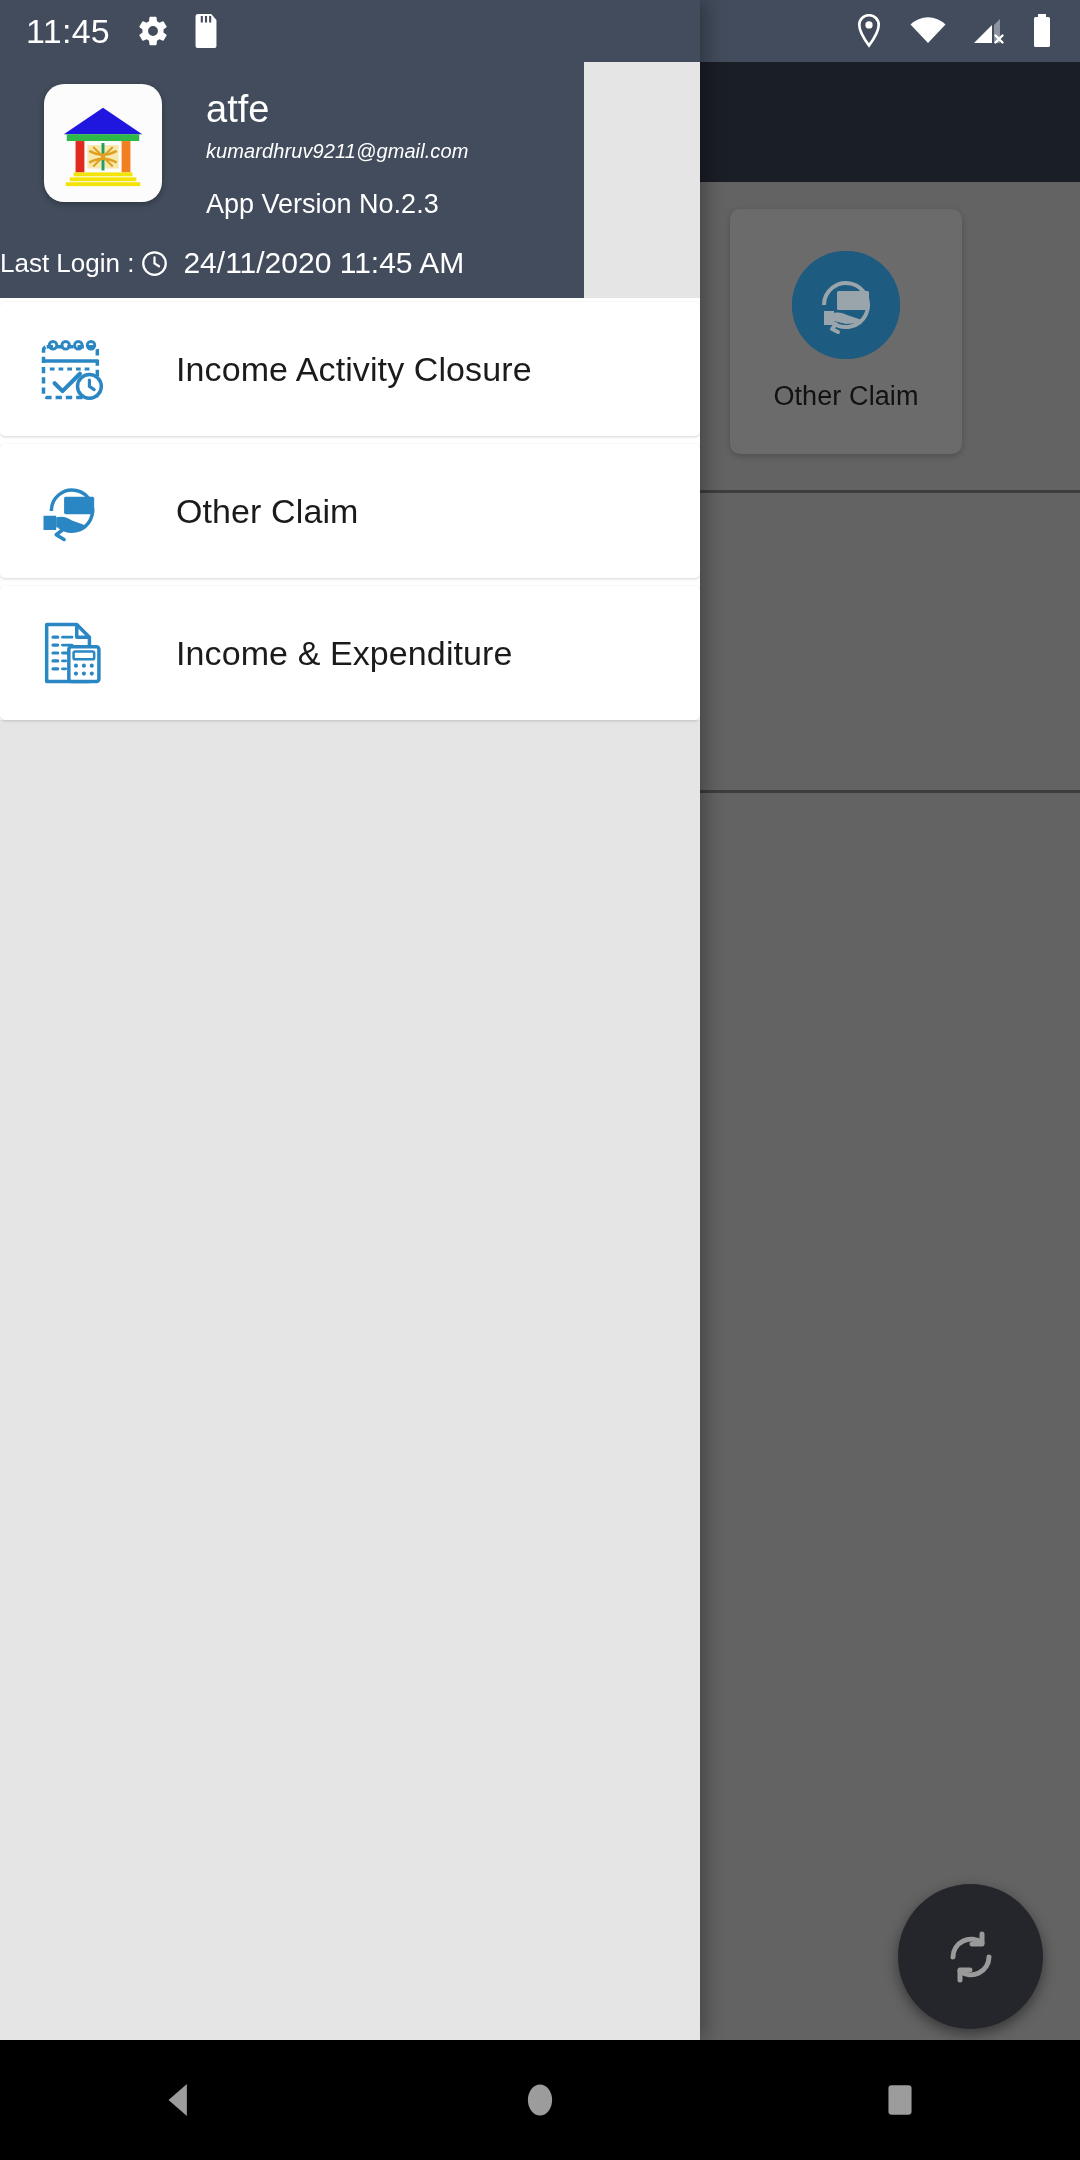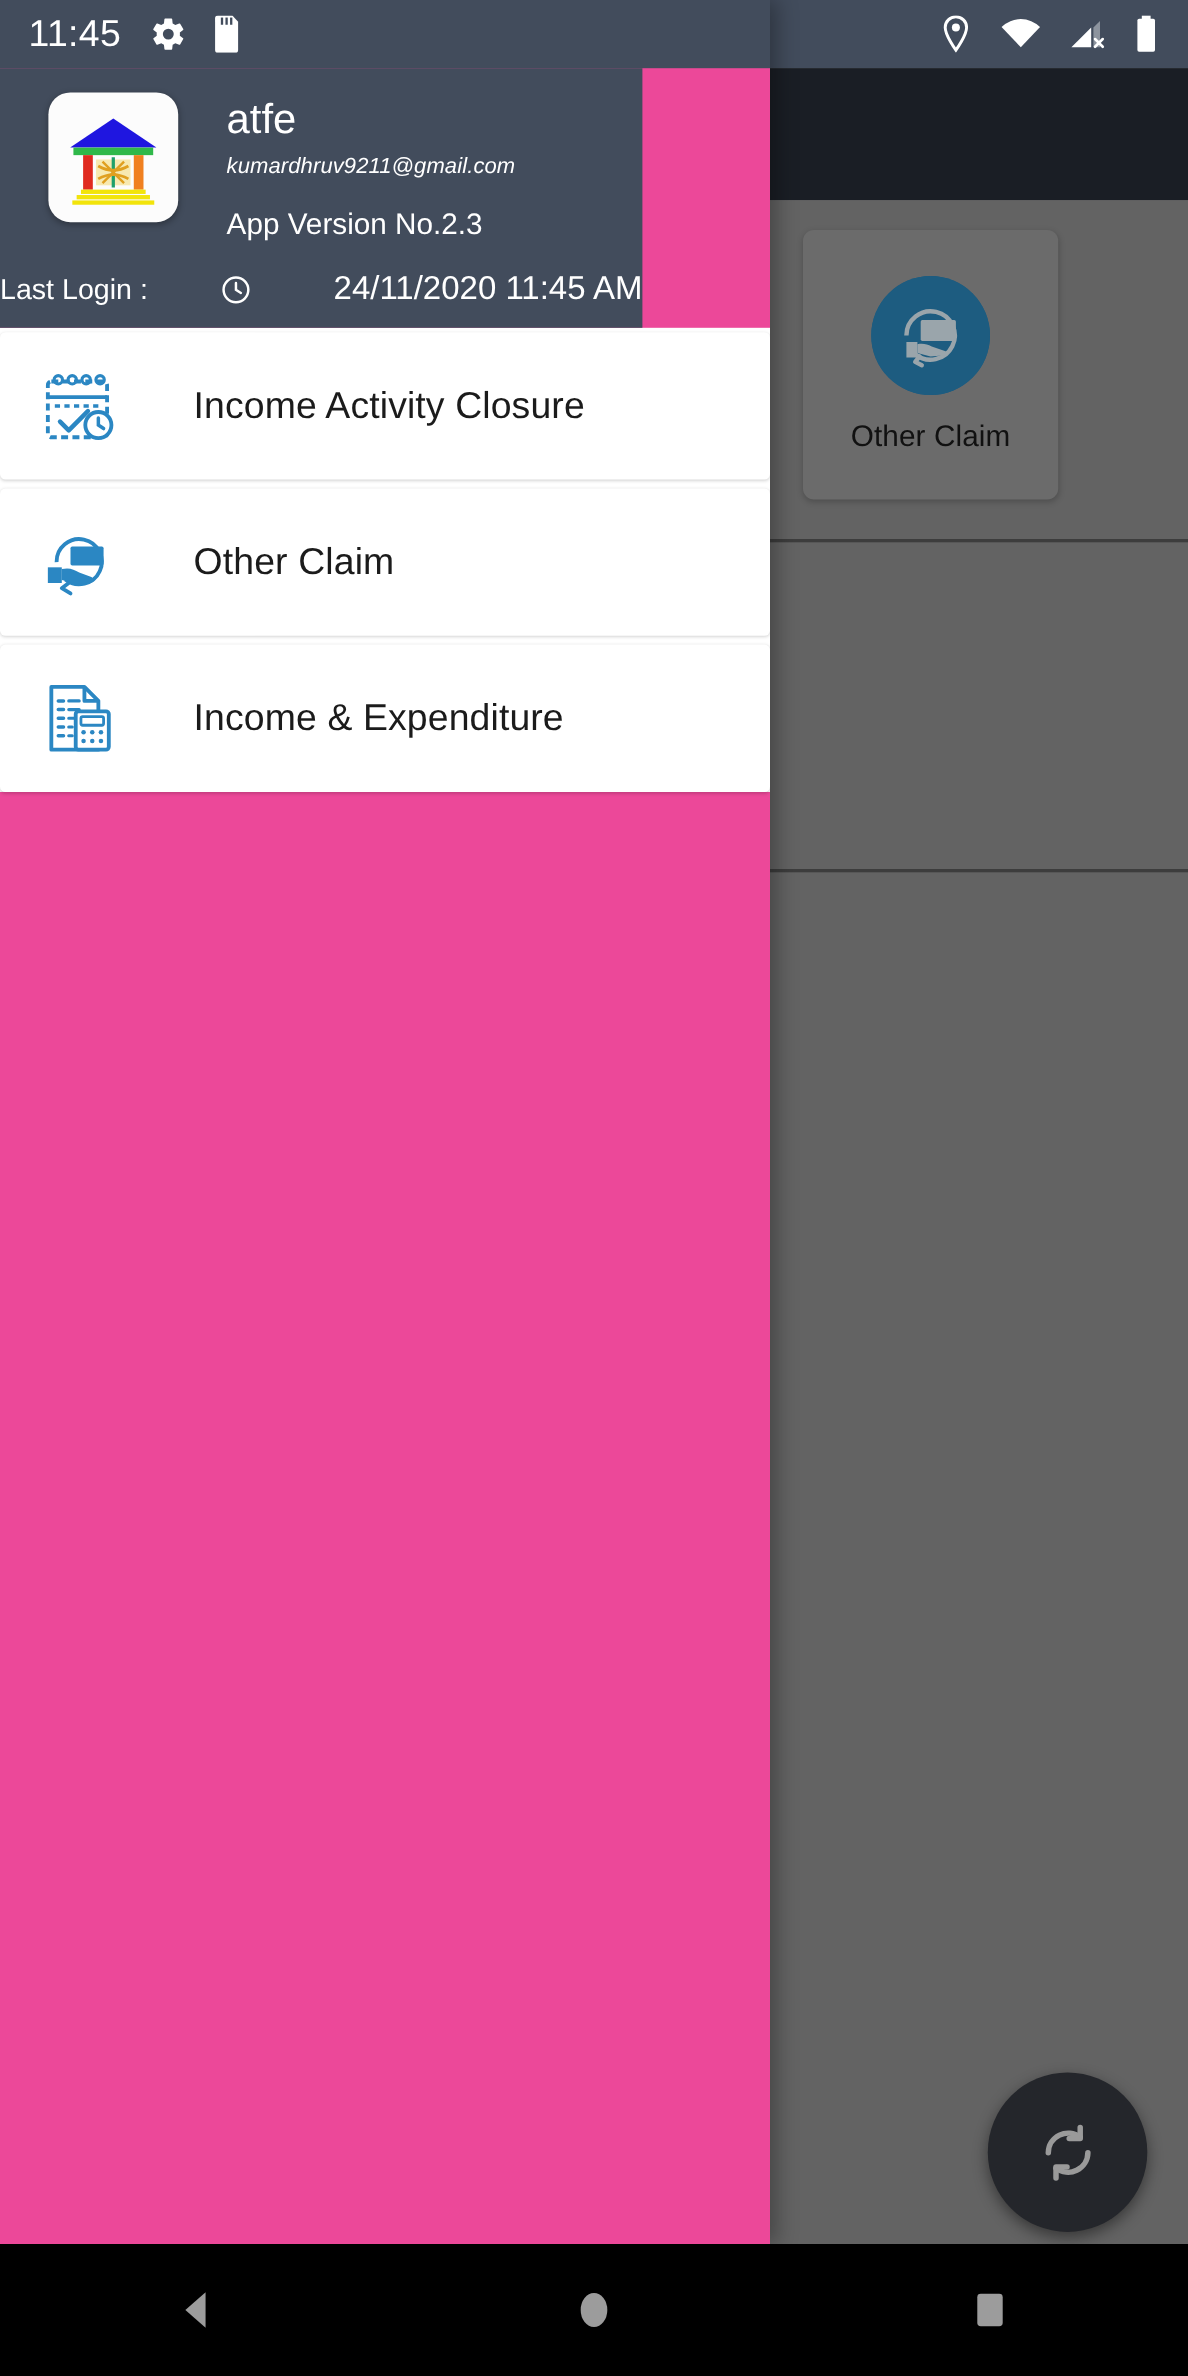--- a/index.html
+++ b/index.html
@@ -65,21 +65,21 @@
     border-radius:50%;
     background:#24262b;
     box-shadow:0 5px 14px rgba(0,0,0,.45);
     display:flex; align-items:center; justify-content:center;
   }
 
   
   #drawer {
     position:absolute; left:0; top:0;
     width:700px; height:2040px;
-    background:#ec4899;
+    background:#e5e5e5;
     box-shadow:6px 0 18px rgba(0,0,0,.30);
     overflow:hidden;
   }
 
   
   #statusbar {
     position:relative;
     height:62px; width:700px;
     background:#424c5c;
     display:flex; align-items:center;
@@ -129,21 +129,21 @@
   #profile-email {
     font-size:20px; font-style:italic; font-weight:400;
     line-height:1.5; margin-top:4px;
     letter-spacing:.1px;
   }
   #profile-version {
     font-size:27px; line-height:1.5; margin-top:18px;
   }
   #last-login-row {
     position:absolute; left:0; right:0; bottom:18px;
-    display:flex; align-items:center; justify-content:space-between;
+    display:flex; align-items:center; justify-content:flex-start;
     gap:7px;
     color:#fff;
   }
   #last-login-label { font-size:26px; }
   #last-login-value { font-size:30px; margin-left:8px; }
 
   
   #drawer-menu {
     padding:4px 0 0 0;
     background:#fff;

